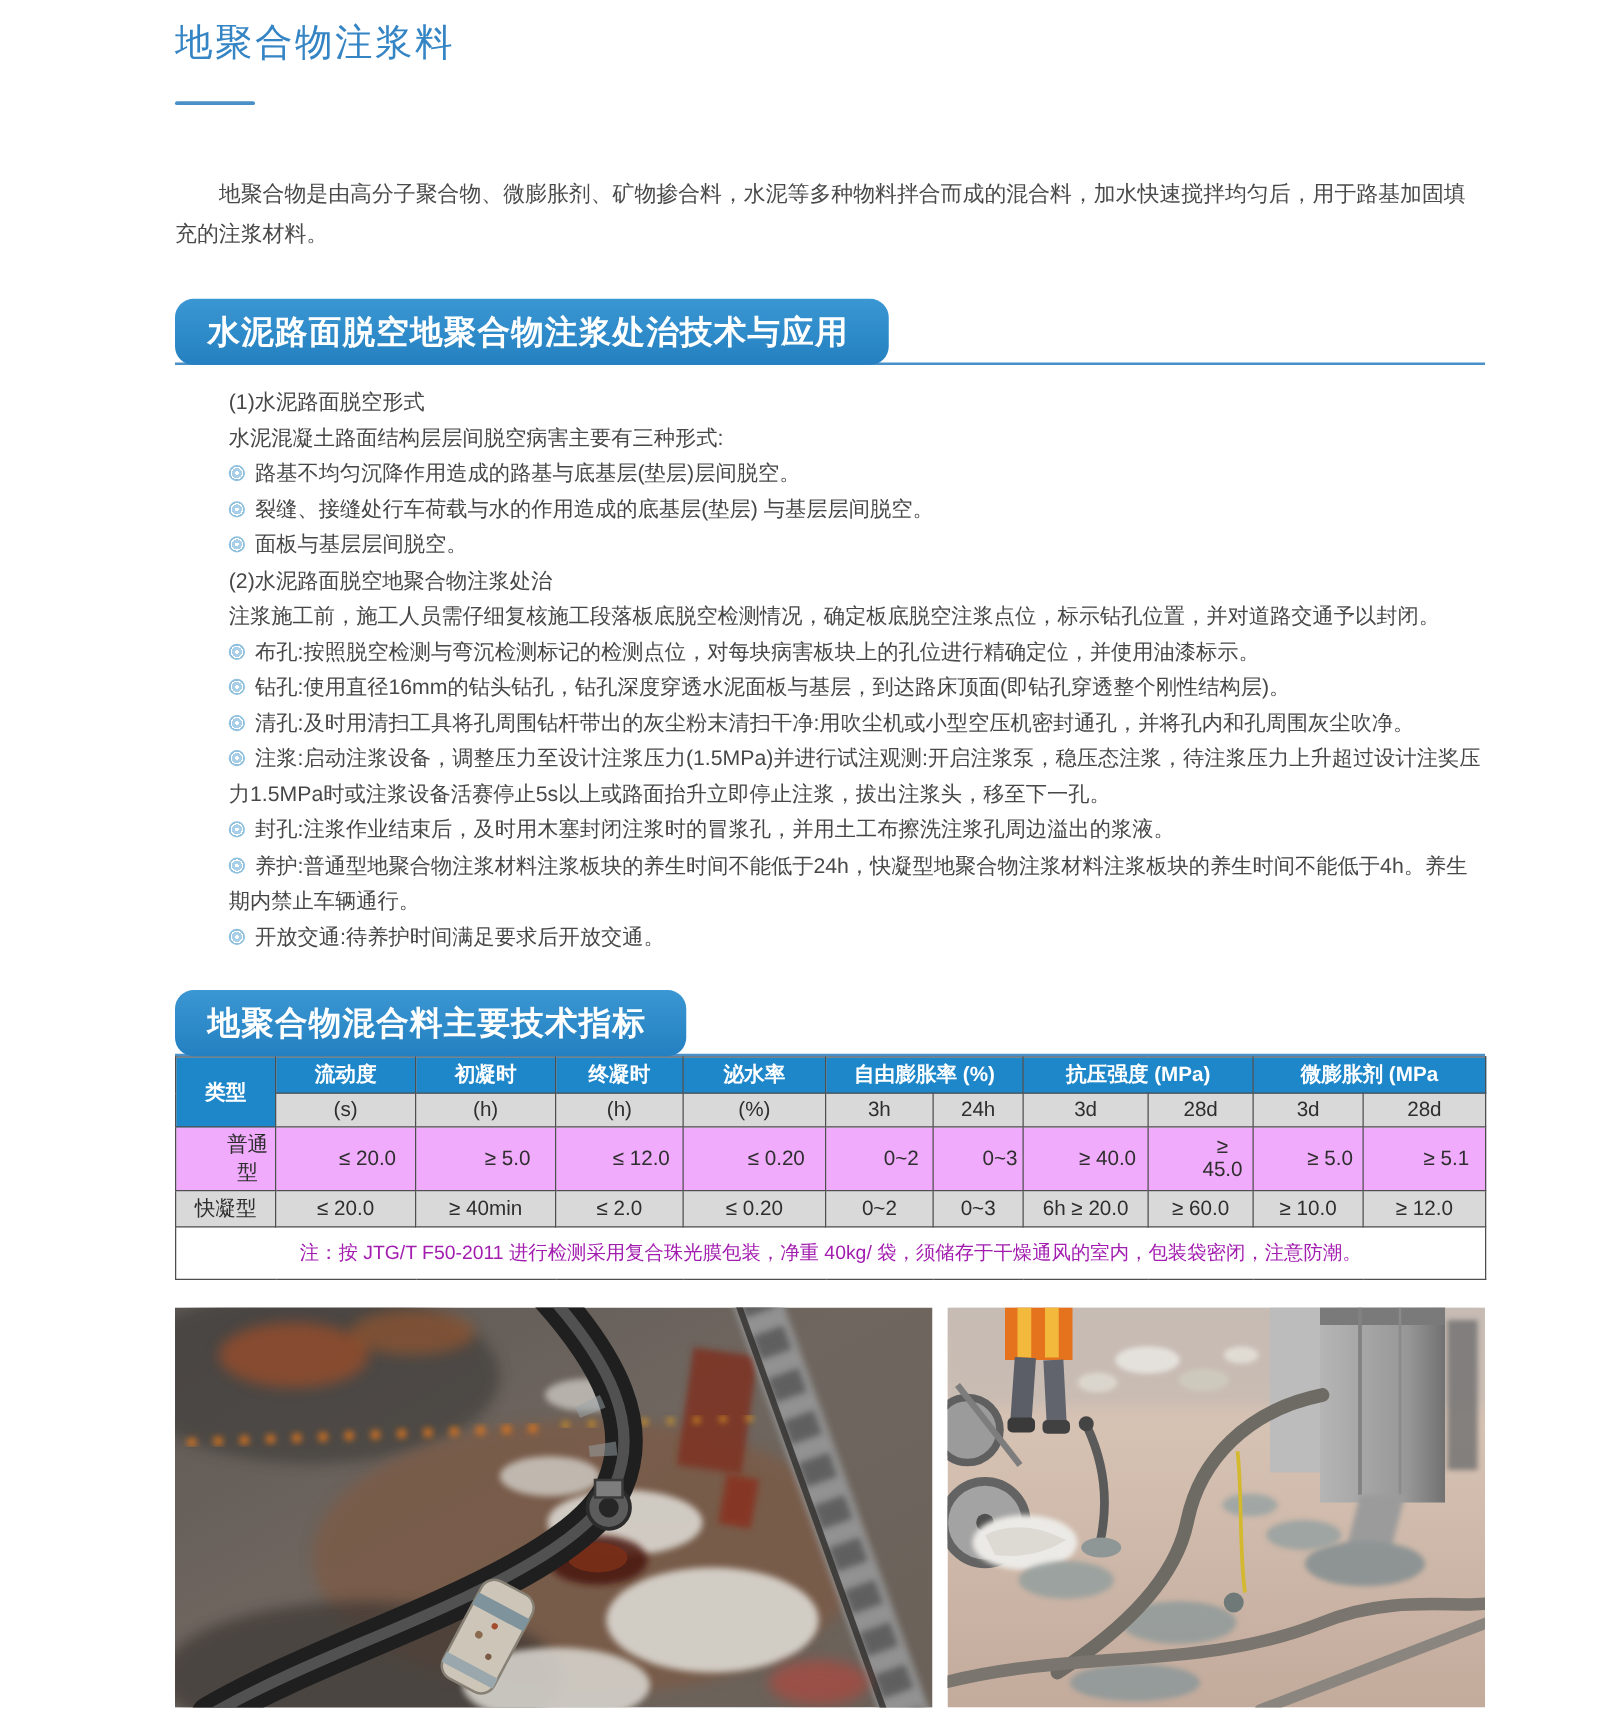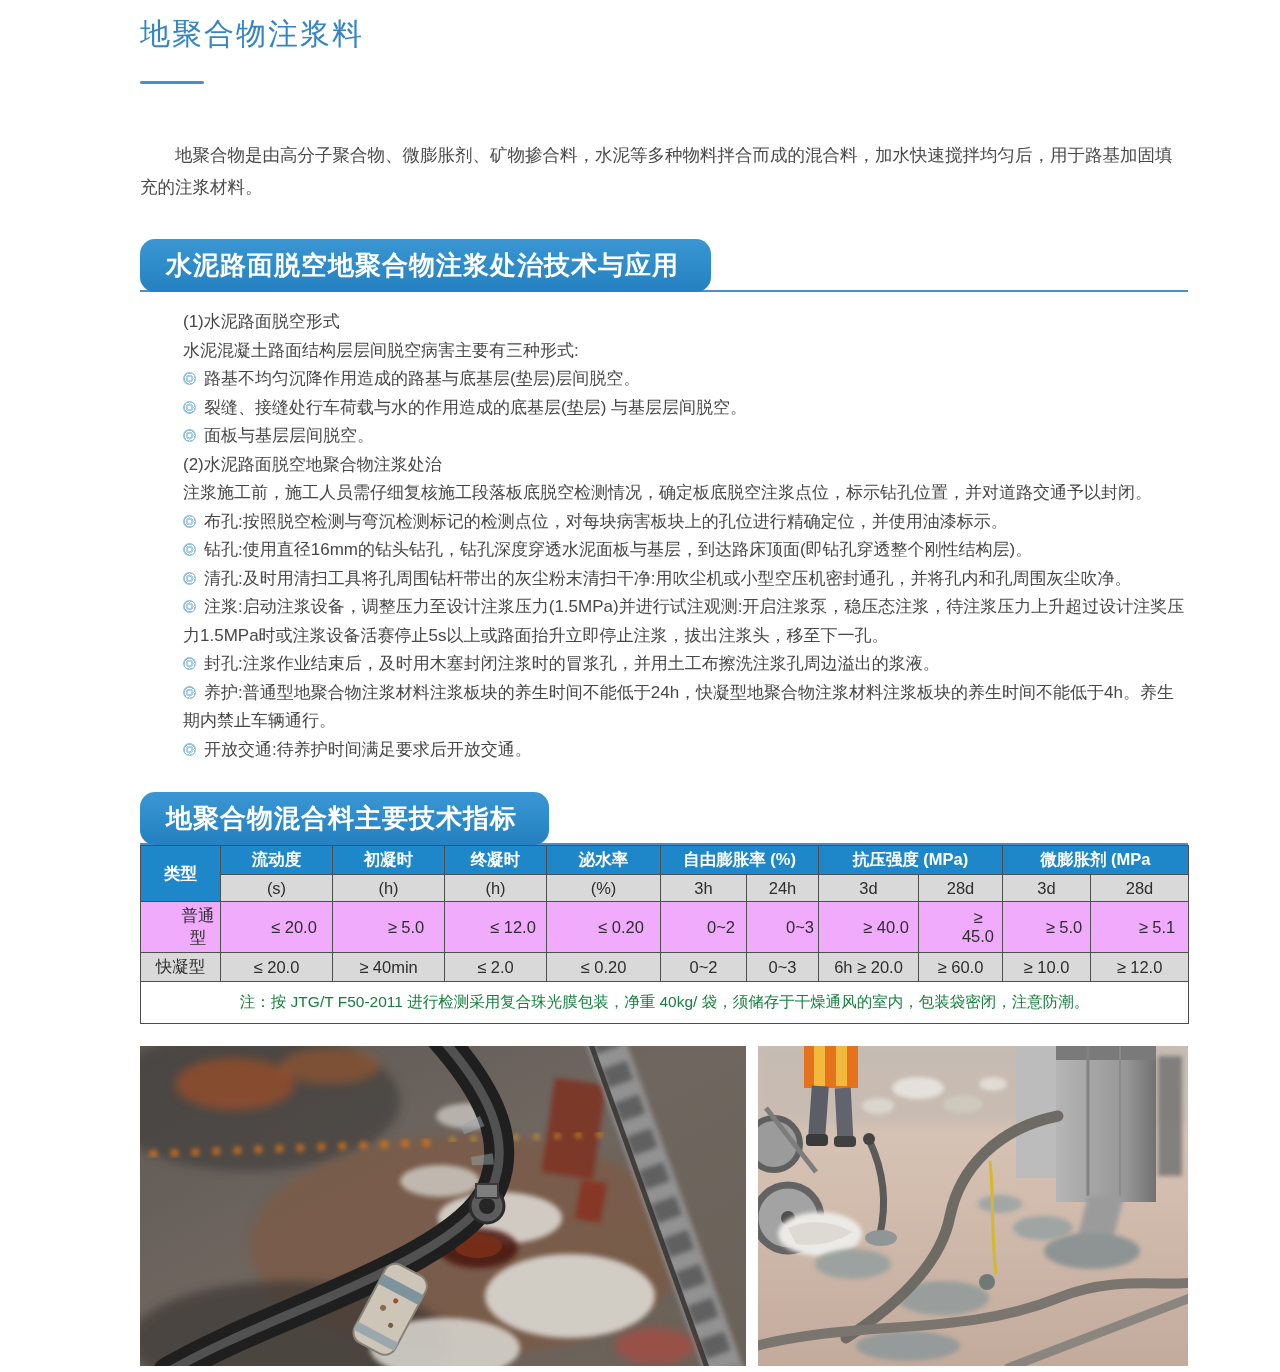--- a/index.html
+++ b/index.html
@@ -38,21 +38,21 @@
     margin-right:8px; vertical-align:-1px;
   }
 
   
   table.spec { border-collapse:collapse; width:100%; table-layout:fixed; }
   table.spec td, table.spec th { border:1px solid #4e4e4e; text-align:center; vertical-align:middle;
     font-size:16.5px; color:#2e2e2e; padding:3px 2px; height:27px; font-weight:400; }
   table.spec .h-blue { background:#1e87ca; color:#ffffff; font-weight:700; }
   table.spec .r-gray { background:#d9d9d9; }
   table.spec .r-white { background:#f0abfc;padding-left:37px; }
-  table.spec .note-cell { background:#ffffff; font-size:15.5px; height:42px; color:#15803d; }
+  table.spec .note-cell { background:#ffffff; font-size:15.5px; height:42px; color:#a21caf; }
 
   
   .photos { display:flex; gap:12px; margin-top:22px; }
   .photo { display:block; }
 </style>
 </head>
 <body>
 
 <div class="page">
   <div class="content">

